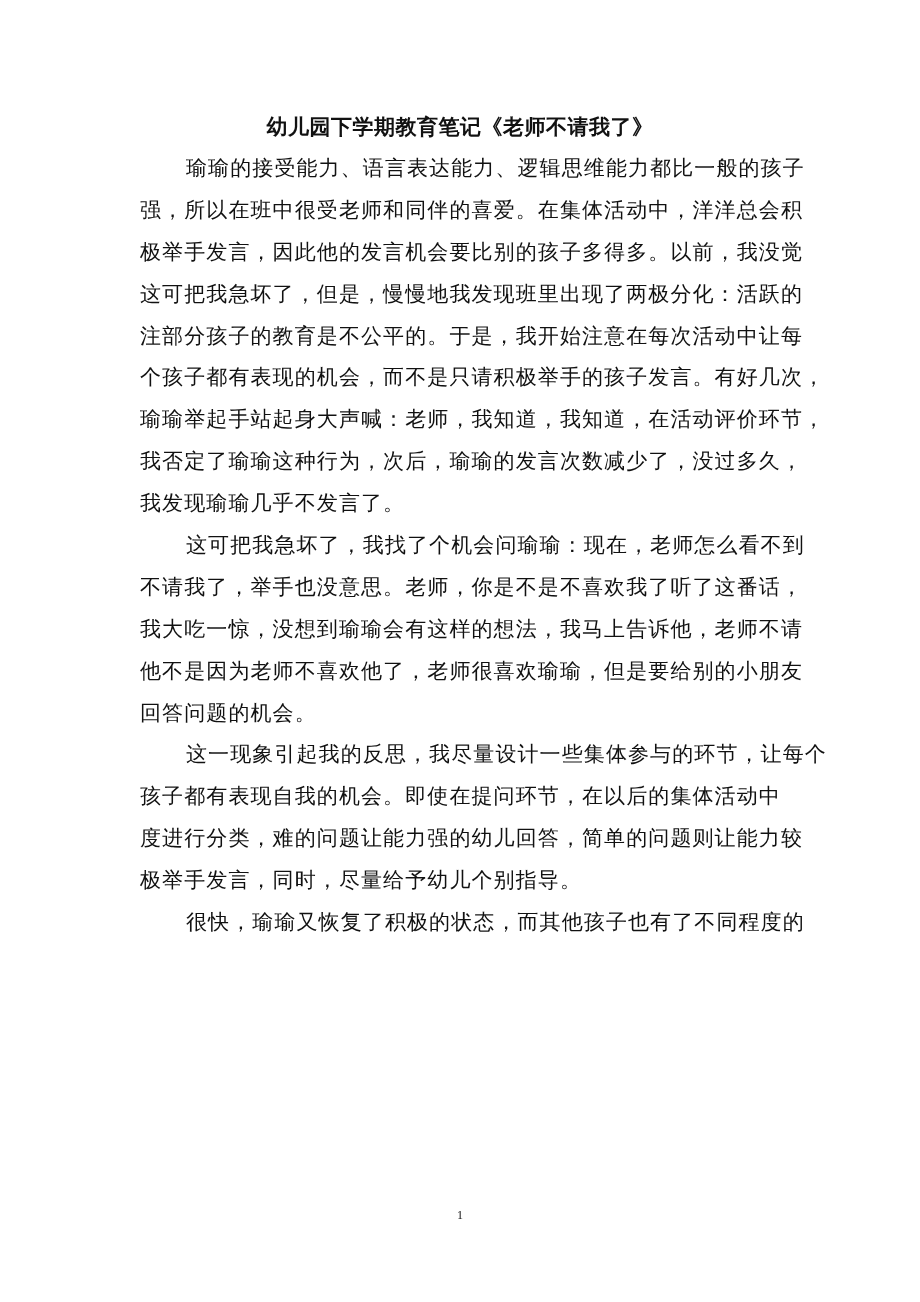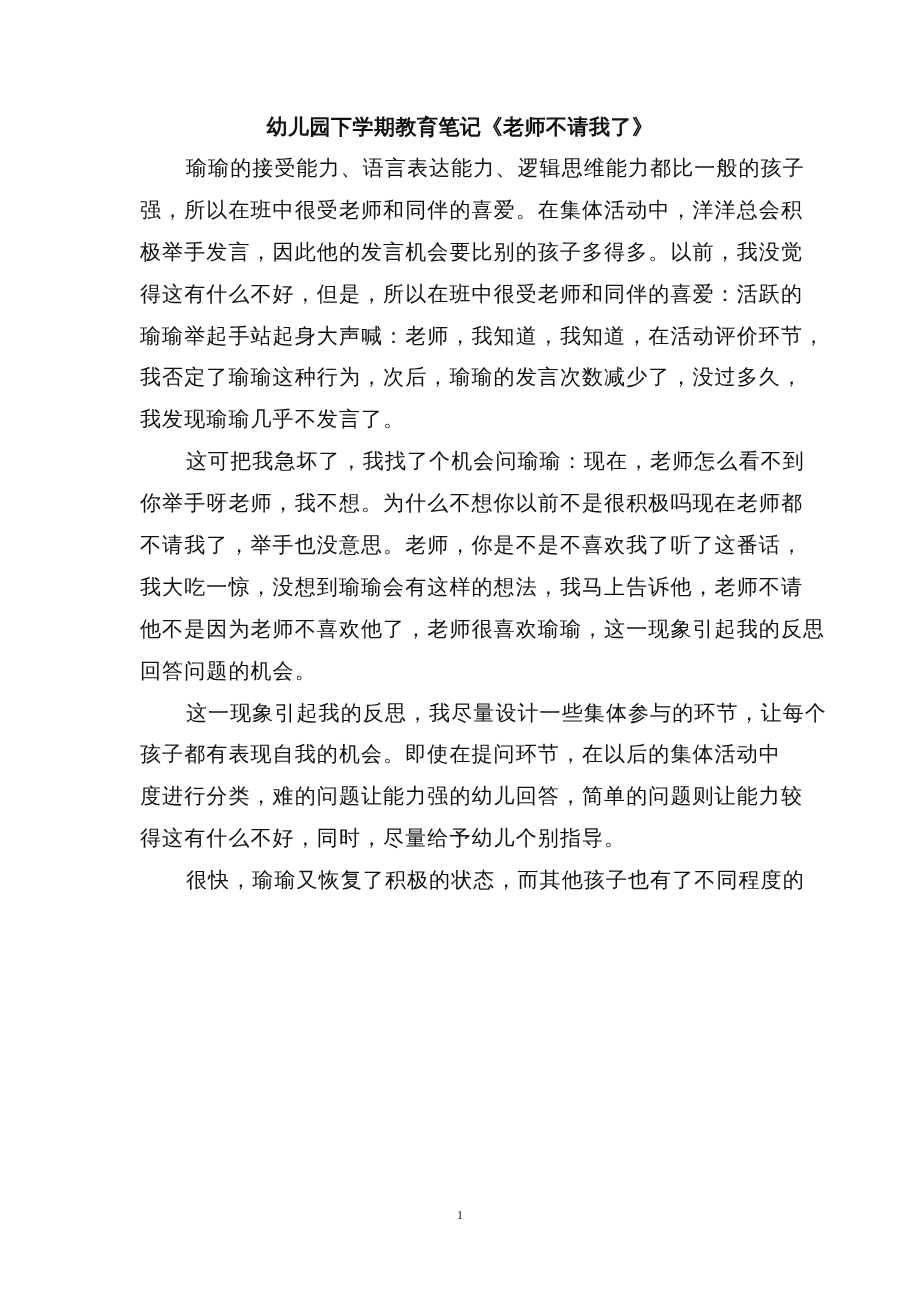--- a/index.html
+++ b/index.html
@@ -18,30 +18,31 @@
 </style>
 </head>
 <body>
 
 <div class="page">
   <div class="title">幼儿园下学期教育笔记《老师不请我了》</div>
   <div class="body">
     <div class="line indent">瑜瑜的接受能力、语言表达能力、逻辑思维能力都比一般的孩子</div>
     <div class="line">强，所以在班中很受老师和同伴的喜爱。在集体活动中，洋洋总会积</div>
     <div class="line">极举手发言，因此他的发言机会要比别的孩子多得多。以前，我没觉</div>
-    <div class="line">得这有什么不好，但是，所以在班中很受老师和同伴的喜爱：活跃的</div>
+    <div class="line">这可把我急坏了，但是，慢慢地我发现班里出现了两极分化：活跃的</div>
+    <div class="line">注部分孩子的教育是不公平的。于是，我开始注意在每次活动中让每</div>
+    <div class="line">个孩子都有表现的机会，而不是只请积极举手的孩子发言。有好几次，</div>
     <div class="line">瑜瑜举起手站起身大声喊：老师，我知道，我知道，在活动评价环节，</div>
     <div class="line">我否定了瑜瑜这种行为，次后，瑜瑜的发言次数减少了，没过多久，</div>
     <div class="line">我发现瑜瑜几乎不发言了。</div>
     <div class="line indent">这可把我急坏了，我找了个机会问瑜瑜：现在，老师怎么看不到</div>
-    <div class="line">你举手呀老师，我不想。为什么不想你以前不是很积极吗现在老师都</div>
     <div class="line">不请我了，举手也没意思。老师，你是不是不喜欢我了听了这番话，</div>
     <div class="line">我大吃一惊，没想到瑜瑜会有这样的想法，我马上告诉他，老师不请</div>
-    <div class="line">他不是因为老师不喜欢他了，老师很喜欢瑜瑜，这一现象引起我的反思</div>
+    <div class="line">他不是因为老师不喜欢他了，老师很喜欢瑜瑜，但是要给别的小朋友</div>
     <div class="line">回答问题的机会。</div>
     <div class="line indent">这一现象引起我的反思，我尽量设计一些集体参与的环节，让每个</div>
     <div class="line">孩子都有表现自我的机会。即使在提问环节，在以后的集体活动中</div>
     <div class="line">度进行分类，难的问题让能力强的幼儿回答，简单的问题则让能力较</div>
-    <div class="line">得这有什么不好，同时，尽量给予幼儿个别指导。</div>
+    <div class="line">极举手发言，同时，尽量给予幼儿个别指导。</div>
     <div class="line indent">很快，瑜瑜又恢复了积极的状态，而其他孩子也有了不同程度的</div>
   </div>
   <div class="pagenum">1</div>
 </div>
 
 </body></html>

